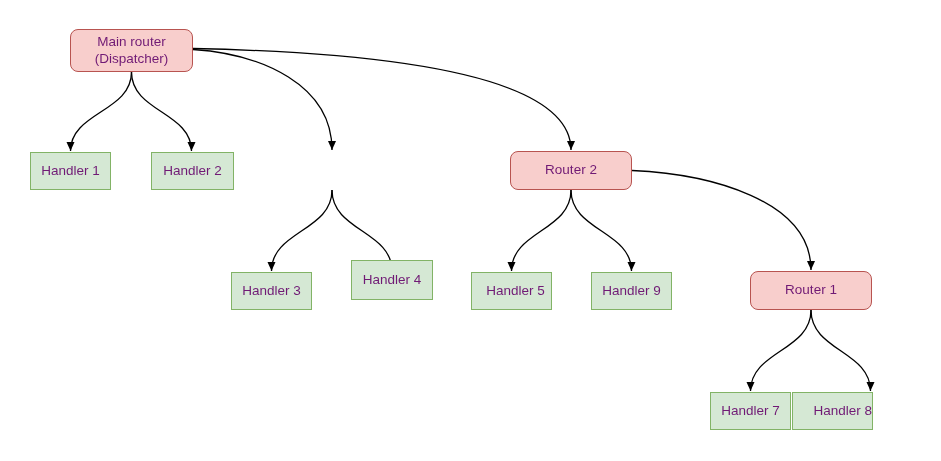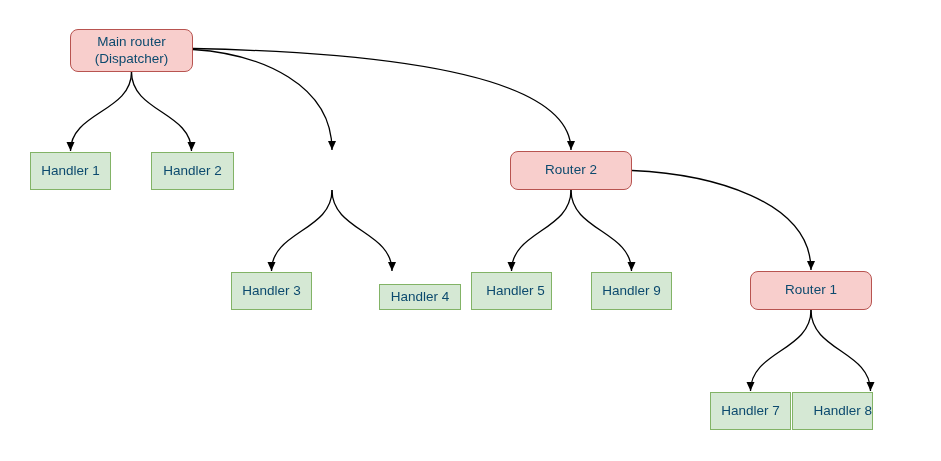--- a/index.html
+++ b/index.html
@@ -34,39 +34,39 @@
   .node {
     position: absolute;
     box-sizing: border-box;
     display: flex;
     flex-direction: column;
     align-items: center;
     justify-content: center;
     text-align: center;
     font-size: 13.5px;
     line-height: 1.25;
-    color: #0c4a6e;
+    color: #701a75;
   }
   .node.router {
     background: var(--router-fill, #f8cecc);
     border: 1.4px solid var(--router-border, #b85450);
     border-radius: 8px;
   }
   .node.handler {
     background: var(--handler-fill, #d5e8d4);
     border: 1.4px solid var(--handler-border, #82b366);
   }
   
   #n-main    { left: 70px;  top: 29px;  width: 123px; height: 43px; }
   #n-h1      { left: 30px;  top: 152px; width: 81px;  height: 38px; }
   #n-h2      { left: 151px; top: 152px; width: 83px;  height: 38px; }
   #n-r1      { left: 271px; top: 151px; width: 122px; height: 39px; }
   #n-r2      { left: 510px; top: 151px; width: 122px; height: 39px; }
   #n-h3      { left: 231px; top: 272px; width: 81px;  height: 38px; }
-  #n-h4      { left: 351px; top: 284px; width: 82px;  height: 26px; margin-left: 28px; }
+  #n-h4      { left: 351px; top: 260px; width: 82px;  height: 40px; }
   #n-h5      { left: 471px; top: 272px; width: 81px;  height: 38px; padding-left: 8px; }
   #n-h6      { left: 591px; top: 272px; width: 81px;  height: 38px; }
   #n-r3      { left: 750px; top: 271px; width: 122px; height: 39px; }
   #n-h7      { left: 710px; top: 392px; width: 81px;  height: 38px; }
   #n-h8      { left: 792px; top: 392px; width: 81px;  height: 38px; align-items: flex-end; }
 </style>
 </head>
 <body>
 
 <div class="canvas" style="--router-fill: #f8cecc; --router-border: #b85450; --handler-fill: #d5e8d4; --handler-border: #82b366; --edge-color: #000000; --bg: #ffffff;">

